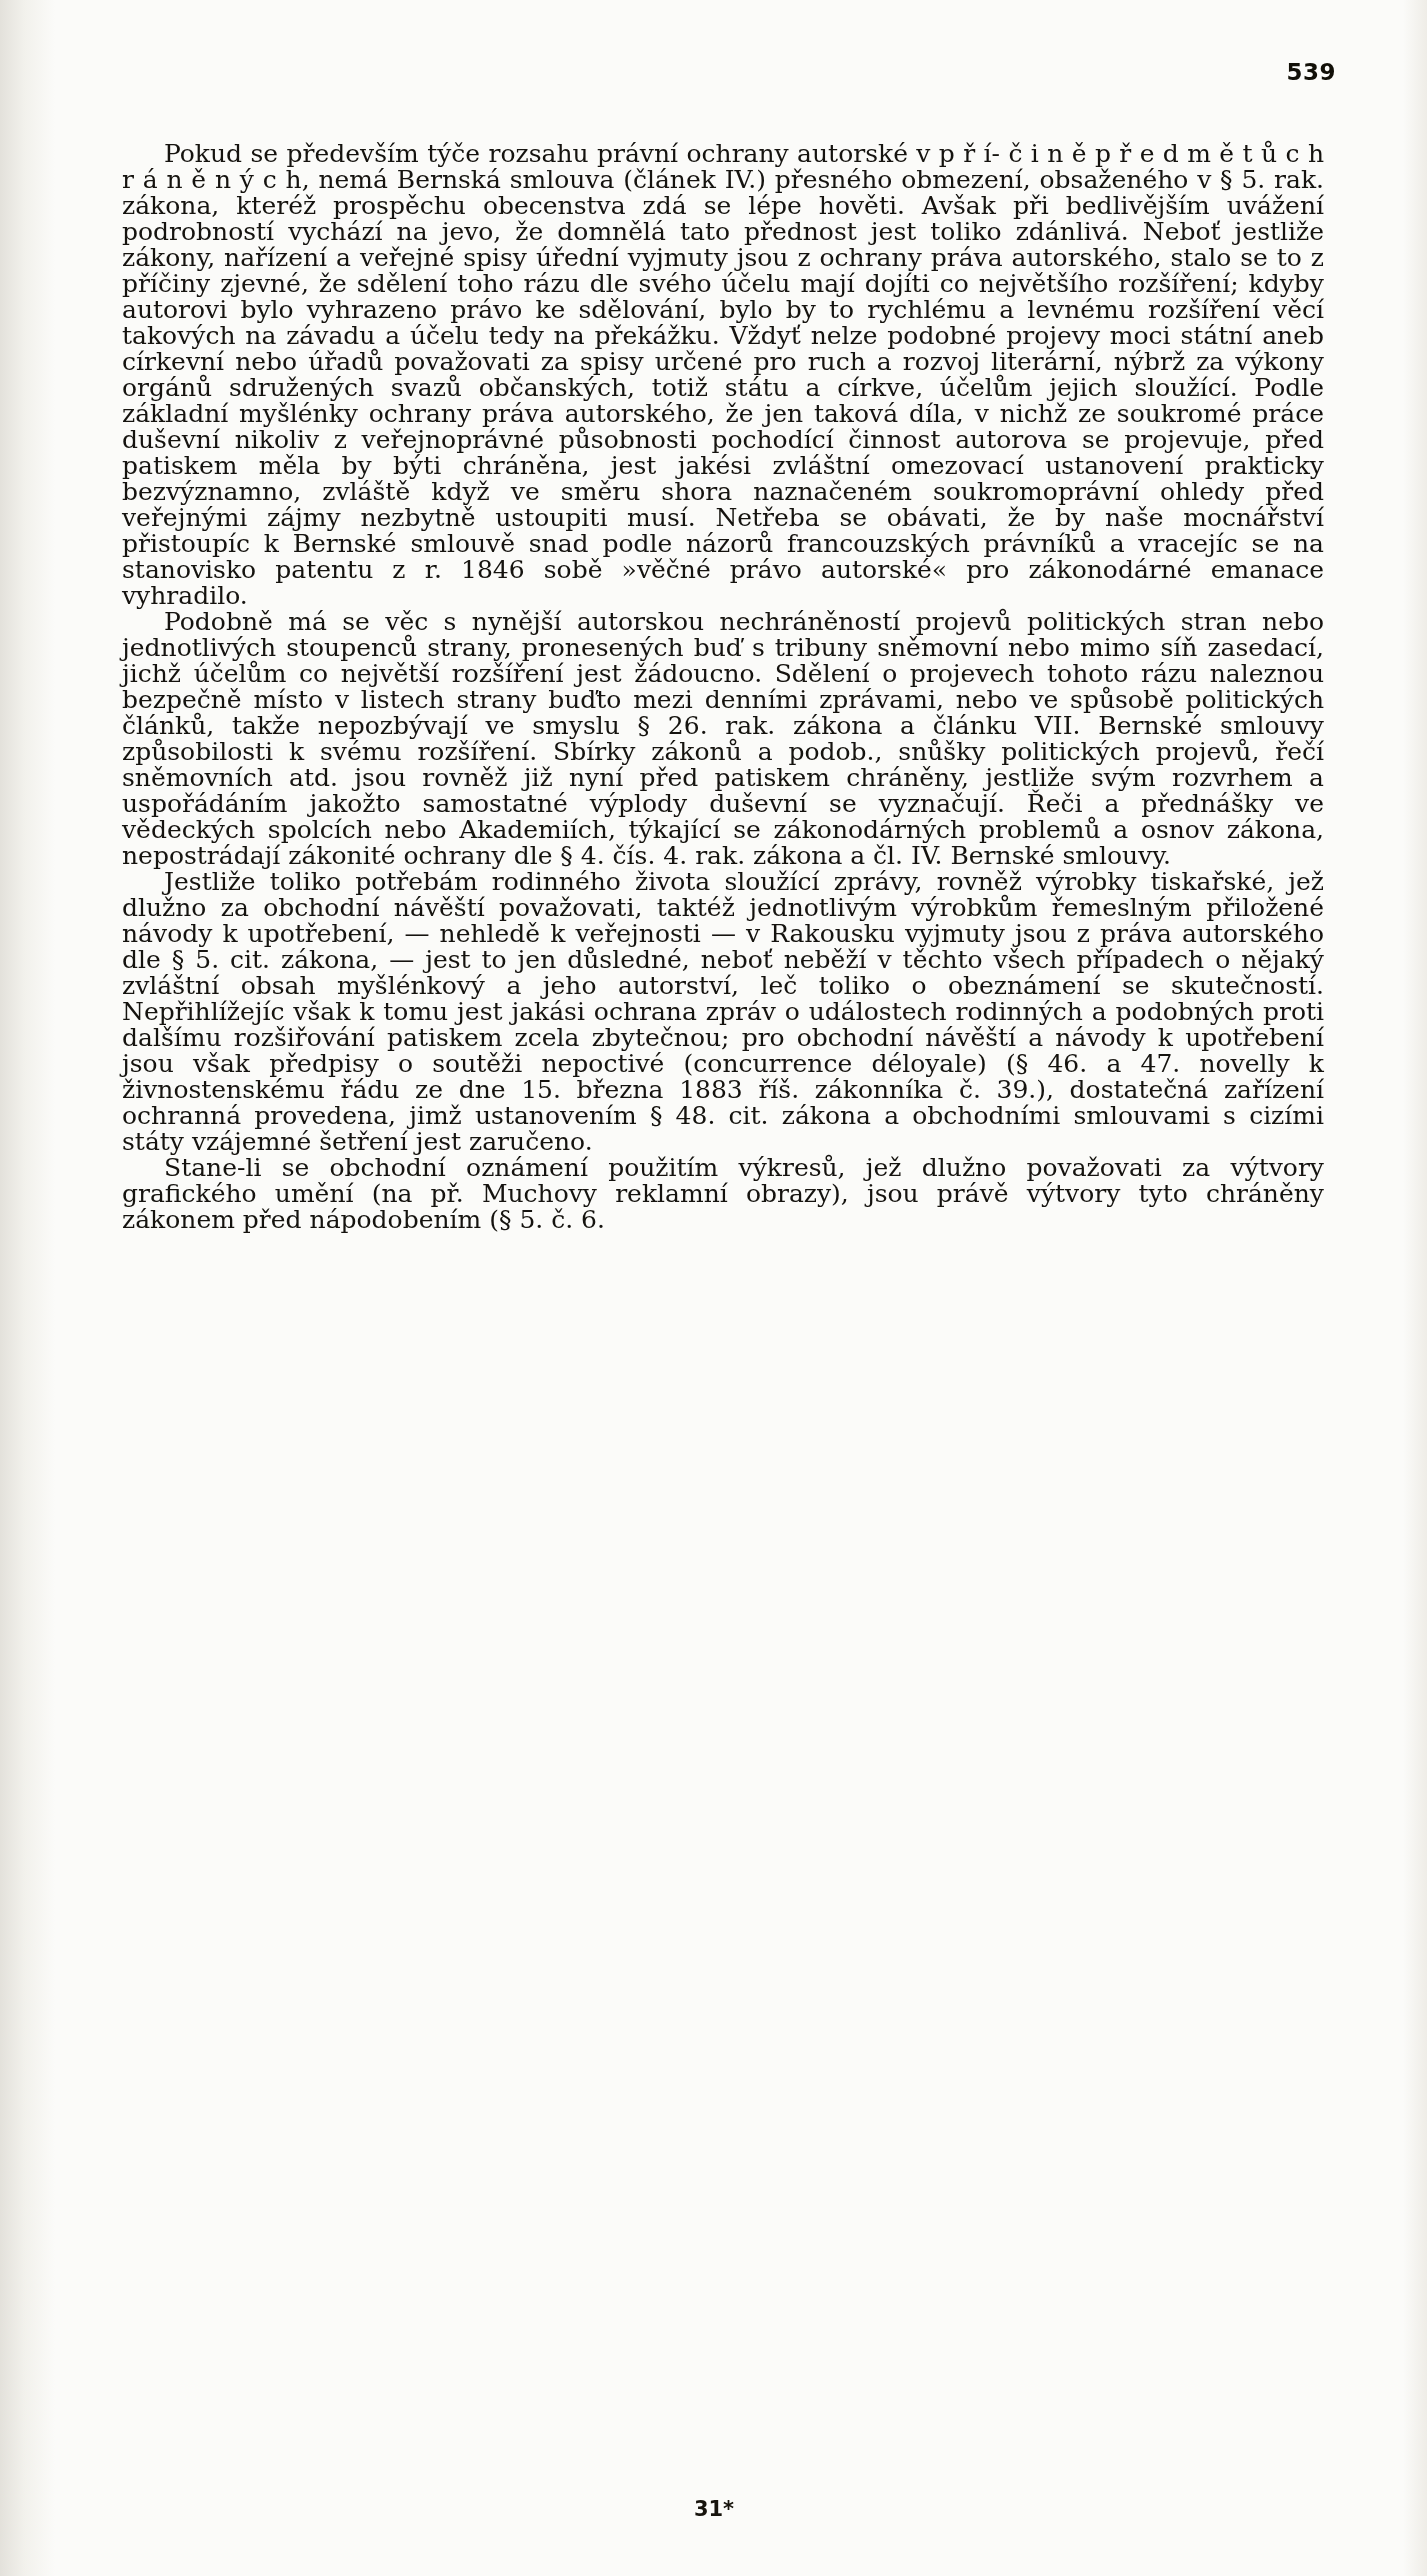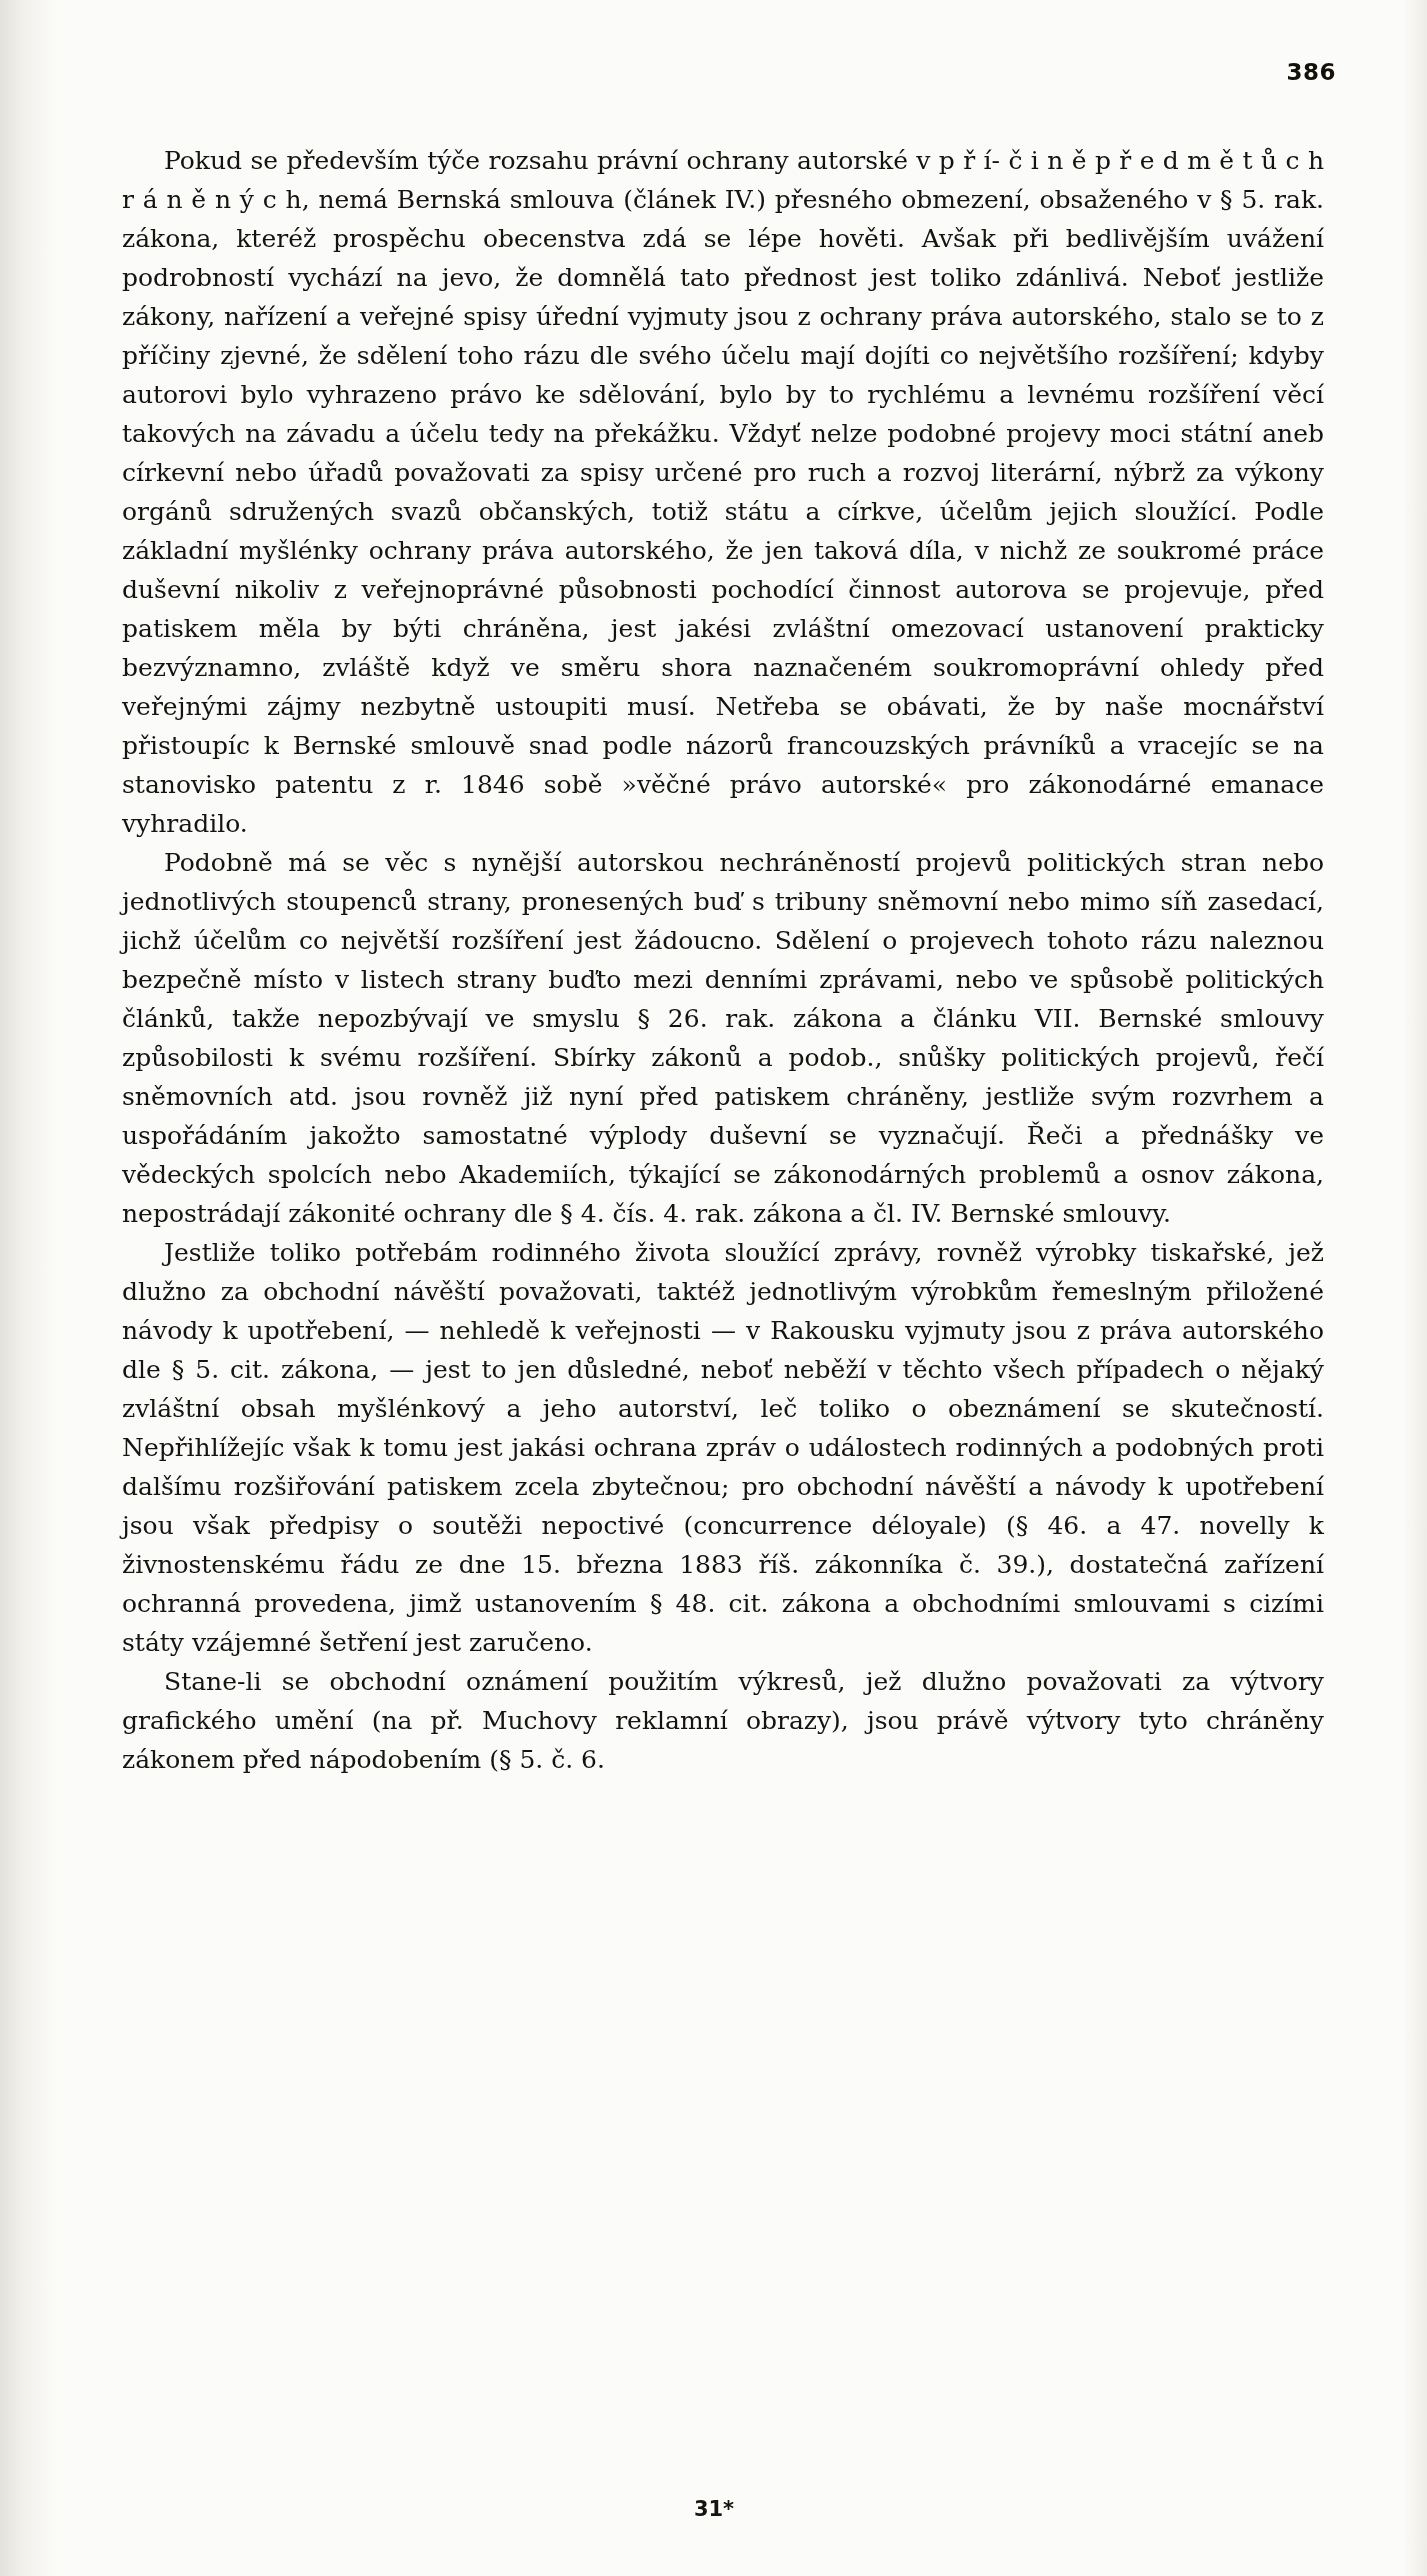--- a/index.html
+++ b/index.html
@@ -43,21 +43,21 @@
   }
   .body-block {
     position: absolute;
     top: 141px;
     left: 122px;
     width: 1202px;
   }
   p.para {
     margin: 0;
     font-size: 25px;
-    line-height: 39px;
+    line-height: 26px;
     text-align: justify;
     text-justify: inter-word;
     hyphens: manual;
     color: #15130f;
   }
   p.para + p.para {
     margin-top: 0;
   }
   .indent {
     text-indent: 42px;
@@ -75,21 +75,21 @@
   }
 </style>
 </head>
 <body>
 
 <div class="page">
 
   <div class="scan-edge-left"></div>
   <div class="scan-edge-right"></div>
 
-  <div class="page-number">386</div>
+  <div class="page-number">539</div>
 
   <div class="body-block">
     <p class="para indent">Pokud se především týče rozsahu právní ochrany autorské v p ř í- č i n ě p ř e d m ě t ů c h r á n ě n ý c h, nemá Bernská smlouva (článek IV.) přesného obmezení, obsaženého v § 5. rak. zákona, kteréž prospěchu obecenstva zdá se lépe hověti. Avšak při bedlivějším uvážení podrobností vychází na jevo, že domnělá tato přednost jest toliko zdánlivá. Neboť jestliže zákony, nařízení a veřejné spisy úřední vyjmuty jsou z ochrany práva autorského, stalo se to z příčiny zjevné, že sdělení toho rázu dle svého účelu mají dojíti co největšího rozšíření; kdyby autorovi bylo vyhrazeno právo ke sdělování, bylo by to rychlému a levnému rozšíření věcí takových na závadu a účelu tedy na překážku. Vždyť nelze podobné projevy moci státní aneb církevní nebo úřadů považovati za spisy určené pro ruch a rozvoj literární, nýbrž za výkony orgánů sdružených svazů občanských, totiž státu a církve, účelům jejich sloužící. Podle základní myšlénky ochrany práva autorského, že jen taková díla, v nichž ze soukromé práce duševní nikoliv z veřejnoprávné působnosti pochodící činnost autorova se projevuje, před patiskem měla by býti chráněna, jest jakési zvláštní omezovací ustanovení prakticky bezvýznamno, zvláště když ve směru shora naznačeném soukromoprávní ohledy před veřejnými zájmy nezbytně ustoupiti musí. Netřeba se obávati, že by naše mocnářství přistoupíc k Bernské smlouvě snad podle názorů francouzských právníků a vracejíc se na stanovisko patentu z r. 1846 sobě »věčné právo autorské« pro zákonodárné emanace vyhradilo.</p>
     <p class="para indent">Podobně má se věc s nynější autorskou nechráněností projevů politických stran nebo jednotlivých stoupenců strany, pronesených buď s tribuny sněmovní nebo mimo síň zasedací, jichž účelům co největší rozšíření jest žádoucno. Sdělení o projevech tohoto rázu naleznou bezpečně místo v listech strany buďto mezi denními zprávami, nebo ve spůsobě politických článků, takže nepozbývají ve smyslu § 26. rak. zákona a článku VII. Bernské smlouvy způsobilosti k svému rozšíření. Sbírky zákonů a podob., snůšky politických projevů, řečí sněmovních atd. jsou rovněž již nyní před patiskem chráněny, jestliže svým rozvrhem a uspořádáním jakožto samostatné výplody duševní se vyznačují. Řeči a přednášky ve vědeckých spolcích nebo Akademiích, týkající se zákonodárných problemů a osnov zákona, nepostrádají zákonité ochrany dle § 4. čís. 4. rak. zákona a čl. IV. Bernské smlouvy.</p>
     <p class="para indent">Jestliže toliko potřebám rodinného života sloužící zprávy, rovněž výrobky tiskařské, jež dlužno za obchodní návěští považovati, taktéž jednotlivým výrobkům řemeslným přiložené návody k upotřebení, — nehledě k veřejnosti — v Rakousku vyjmuty jsou z práva autorského dle § 5. cit. zákona, — jest to jen důsledné, neboť neběží v těchto všech případech o nějaký zvláštní obsah myšlénkový a jeho autorství, leč toliko o obeznámení se skutečností. Nepřihlížejíc však k tomu jest jakási ochrana zpráv o událostech rodinných a podobných proti dalšímu rozšiřování patiskem zcela zbytečnou; pro obchodní návěští a návody k upotřebení jsou však předpisy o soutěži nepoctivé (concurrence déloyale) (§ 46. a 47. novelly k živnostenskému řádu ze dne 15. března 1883 říš. zákonníka č. 39.), dostatečná zařízení ochranná provedena, jimž ustanovením § 48. cit. zákona a obchodními smlouvami s cizími státy vzájemné šetření jest zaručeno.</p>
     <p class="para indent">Stane-li se obchodní oznámení použitím výkresů, jež dlužno považovati za výtvory grafického umění (na př. Muchovy reklamní obrazy), jsou právě výtvory tyto chráněny zákonem před nápodobením (§ 5. č. 6.</p>
   </div>
 
   <div class="footer-mark">31*</div>
 

